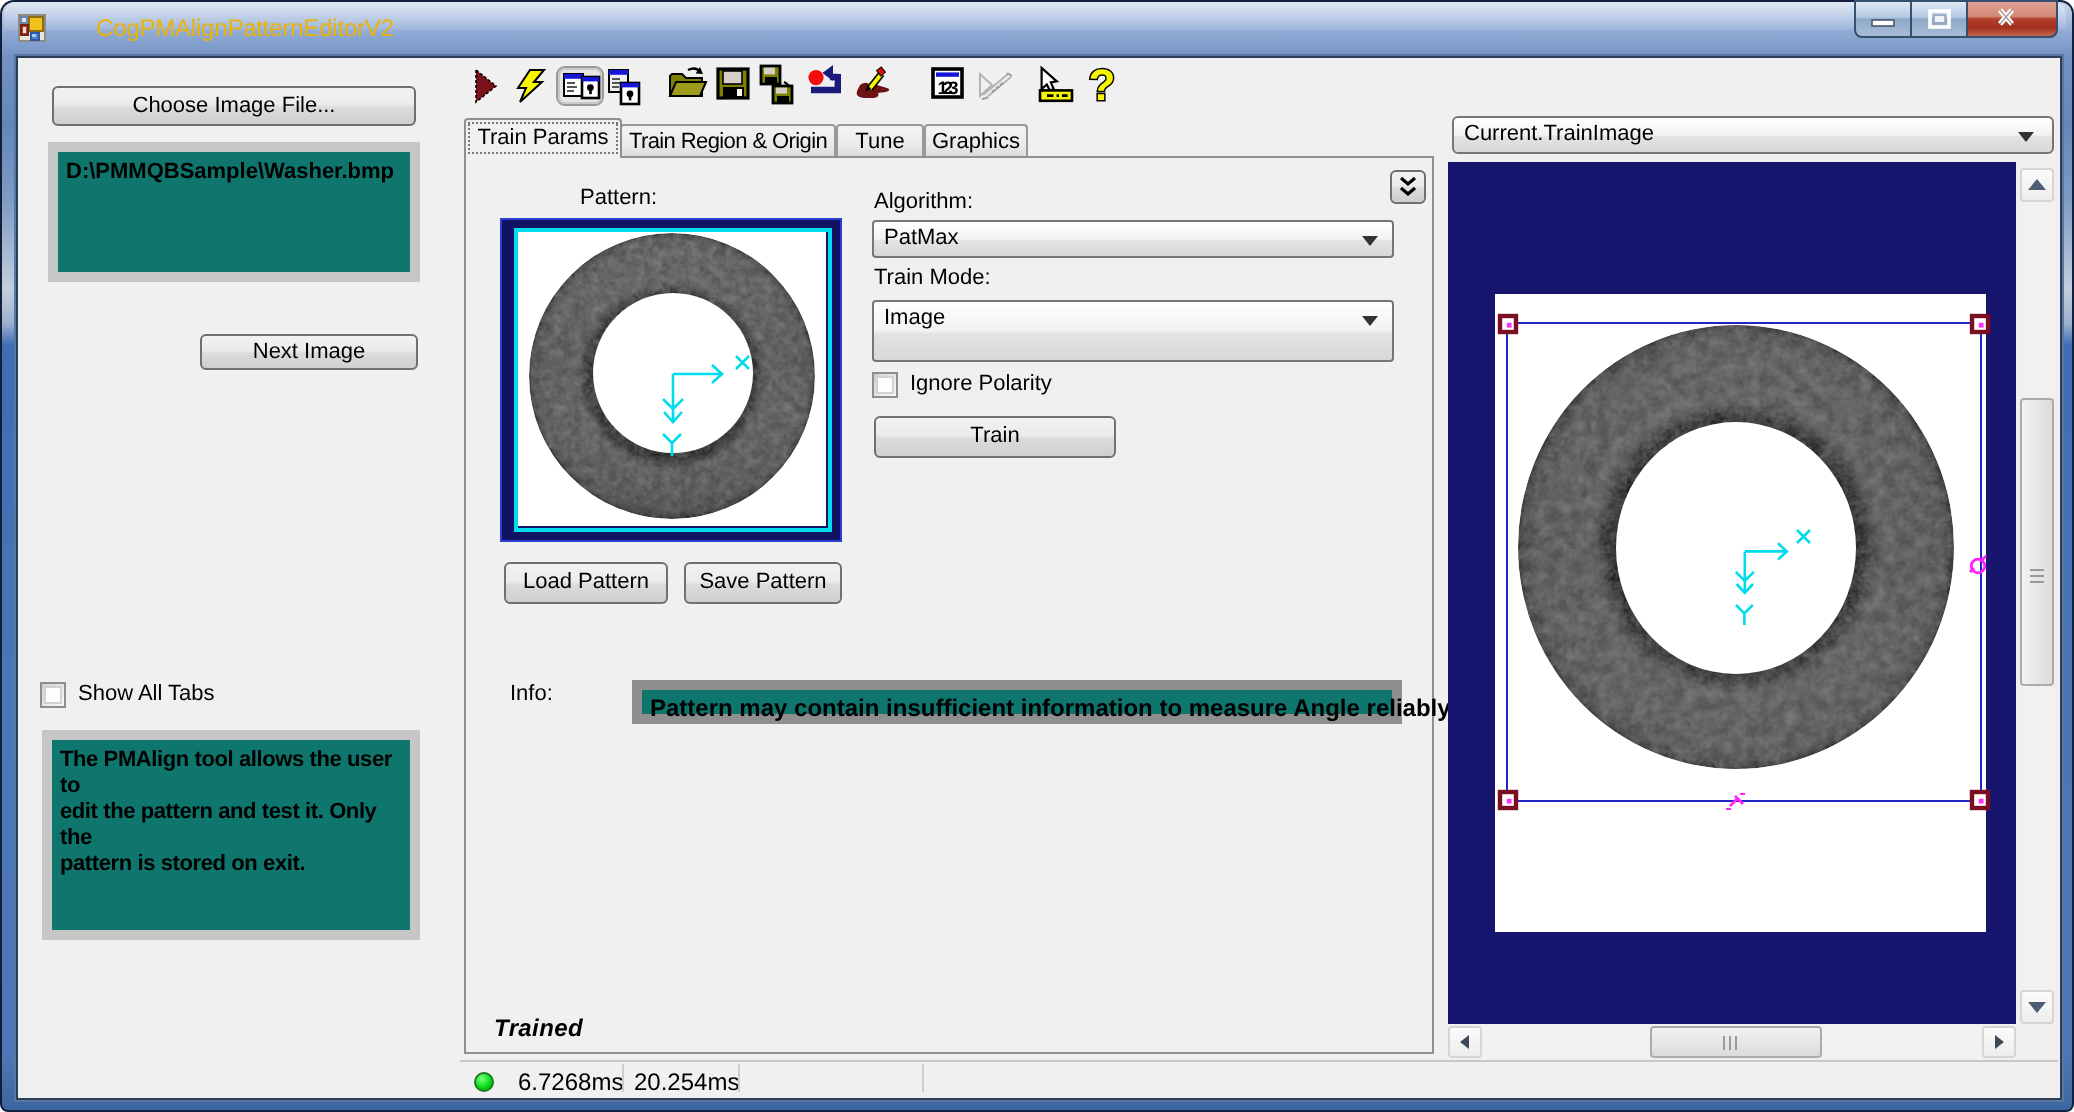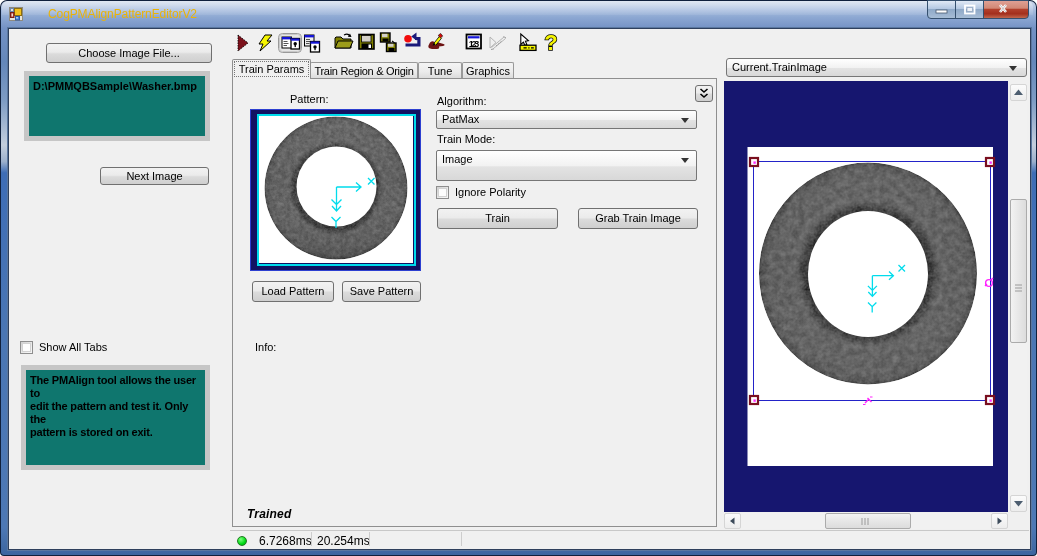--- a/index.html
+++ b/index.html
@@ -54,21 +54,21 @@
     <svg class="abs" style="left:0;top:0" width="102" height="19" viewBox="0 0 102 19">
       <rect x="9" y="10" width="11" height="3" fill="#fff" stroke="#47586e" stroke-width="0.8"></rect>
       <rect x="38" y="5.5" width="9.5" height="8" fill="none" stroke="#fff" stroke-width="1.8"></rect>
       <rect x="40" y="7.6" width="5.5" height="3.8" fill="#eef2f8" stroke="#8fa3bc" stroke-width="0.7"></rect>
       <path d="M73 5 L79 12 M79 5 L73 12" stroke="#fff" stroke-width="2.6"></path>
       <path d="M73 5 L79 12 M79 5 L73 12" stroke="#3d2a28" stroke-width="0.6" fill="none" opacity="0.5"></path>
     </svg>
   </div>
   <div id="client"></div>
 
-  <div class="btn" style="left:26px;top:43px;width:166px;height:20px;line-height:18px;margin-left:20px;">Choose Image File...</div>
+  <div class="btn" style="left:26px;top:43px;width:182px;height:20px;line-height:18px;">Choose Image File...</div>
   <div class="tbx" style="left:24px;top:71px;width:186px;height:70px;border-color:#c6c6c6;padding:4px 0 0 4px;">D:\PMMQBSample\Washer.bmp</div>
   <div class="btn" style="left:100px;top:167px;width:109px;height:18px;line-height:16px;">Next Image</div>
   <div class="chk" style="left:20px;top:341px;">
       <i></i>
     </div>
   <div class="lbl" style="left:39px;top:341px;">Show All Tabs</div>
   <div class="tbx" style="left:21px;top:365px;width:189px;height:105px;border-color:#c6c6c6;padding:4px 0 0 4px;white-space:normal;line-height:13px;letter-spacing:-0.2px;">The PMAlign tool allows the user to<br>edit the pattern and test it. Only the<br>pattern is stored on exit.</div>
 
   <svg class="abs" style="left:232px;top:30px;" width="330" height="26" viewBox="0 0 330 26">
 
@@ -234,28 +234,28 @@
   <div class="lbl" style="left:437px;top:133px;">Train Mode:</div>
   <div class="cbo" style="left:436px;top:150px;width:261px;height:31px;">
       <span class="tx">Image</span>
       <span class="ar"></span>
     </div>
   <div class="chk" style="left:436px;top:186px;">
       <i></i>
     </div>
   <div class="lbl" style="left:455px;top:186px;">Ignore Polarity</div>
   <div class="btn" style="left:437px;top:208px;width:121px;height:21px;line-height:19px;">Train</div>
-  <div class="btn" style="left:578px;top:208px;width:120px;height:21px;line-height:19px;">Grab Train Image</div>
 
   <div class="btn" style="left:695px;top:85px;width:18px;height:17px;"></div>
   <svg class="abs" style="left:695px;top:85px;" width="18" height="17" viewBox="0 0 18 17">
     <path d="M5.5 4 L9 7 L12.5 4 M5.5 9 L9 12 L12.5 9" fill="none" stroke="#000" stroke-width="1.6"></path>
   </svg>
 
   <div class="lbl" style="left:255px;top:341px;">Info:</div>
+  <div class="tbx" style="left:316px;top:340px;width:385px;height:22px;border-color:#8f8f8f;padding:2px 0 0 4px;font-size:12px;">Pattern may contain insufficient information to measure Angle reliably</div>
   <div class="lbl" style="left:247px;top:507px;font-size:12px;font-weight:bold;font-style:italic;letter-spacing:0.2px;">Trained</div>
 
   <div class="cbo" style="left:726px;top:58px;width:301px;height:19px;border-radius:3px;text-align:center;">
       <span class="tx">Current.TrainImage</span>
       <span class="ar" style="right:9px;"></span>
     </div>
   <svg class="abs" style="left:724px;top:81px;" width="284" height="431" viewBox="0 0 284 431">
     <defs>
       <radialGradient id="rg2" cx="50%" cy="50%" r="50%">
         <stop offset="0.545" stop-color="#0f0f0f"></stop>

